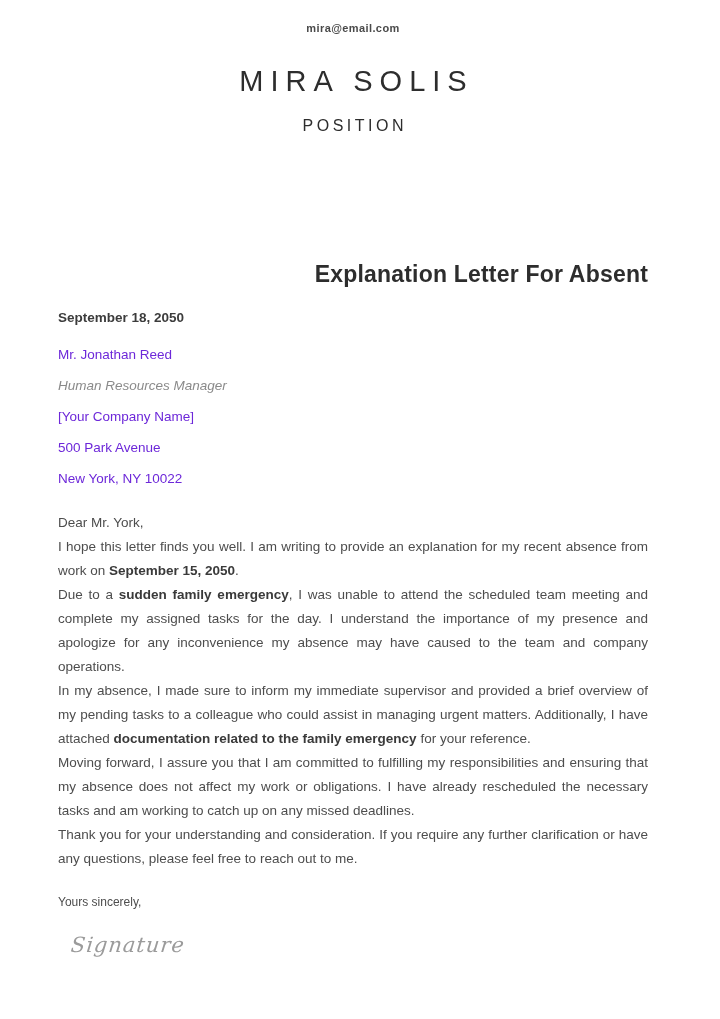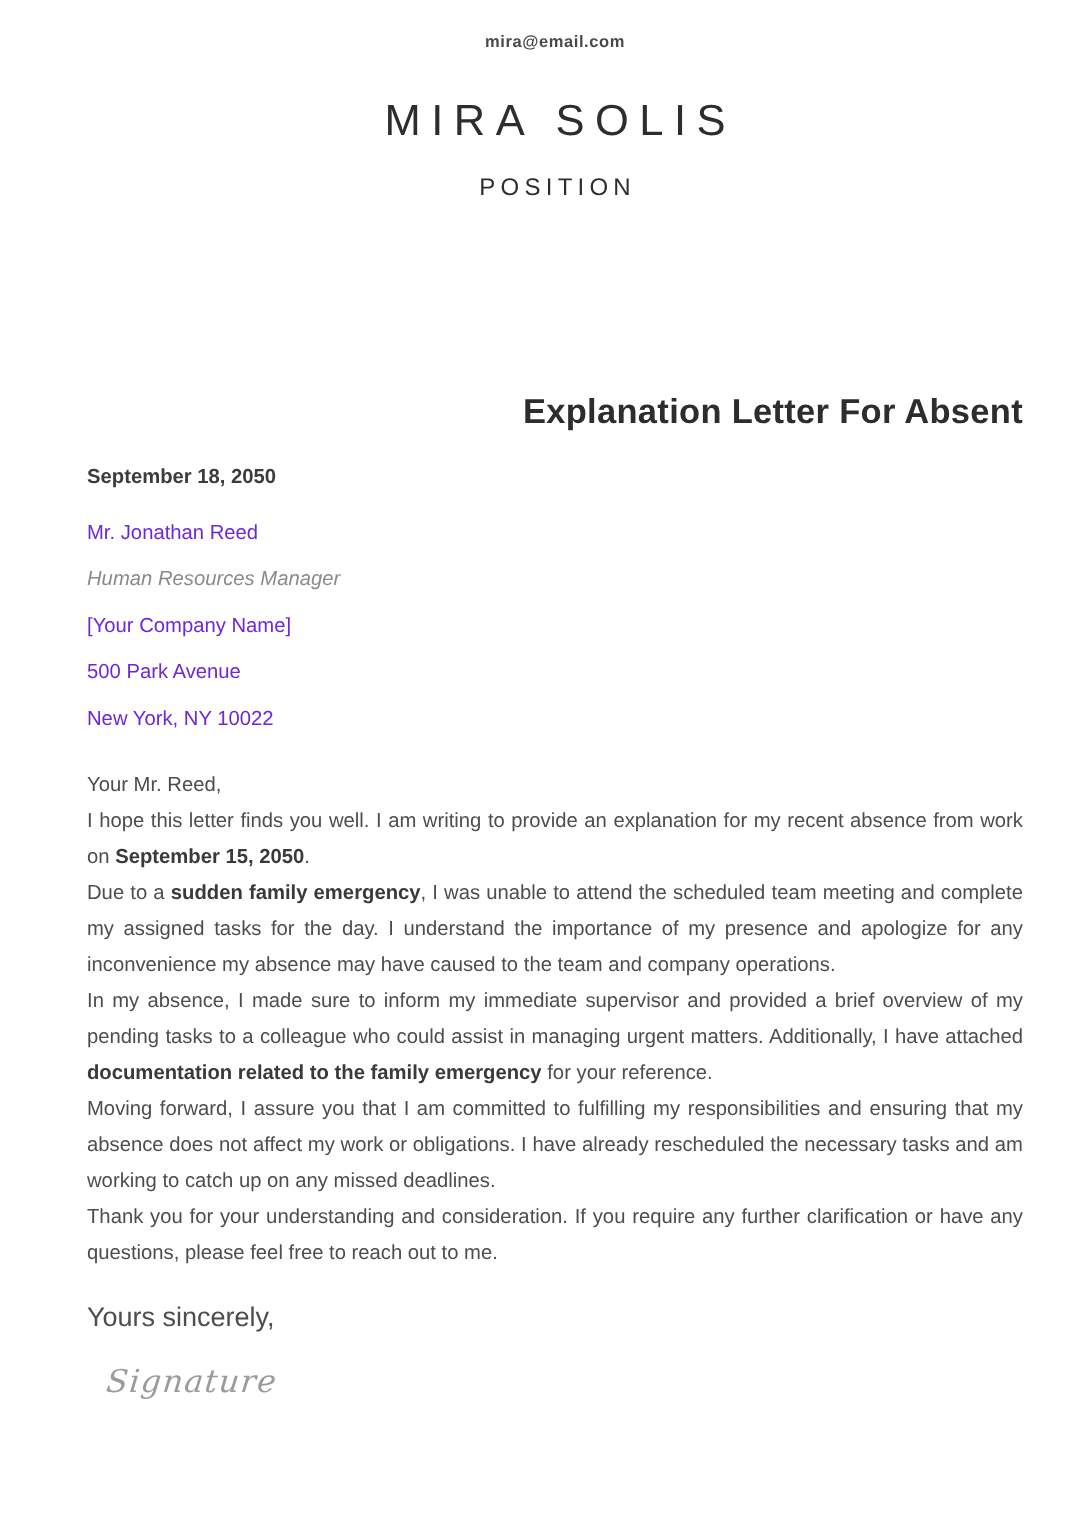--- a/index.html
+++ b/index.html
@@ -7,21 +7,21 @@
   body {
     width: 720px;
     height: 1019px;
     font-family: "Liberation Sans", sans-serif;
     color: #4d4d4d;
     overflow: hidden;
   }
   .page {
     width: 720px;
     height: 1019px;
-    padding: 22px 38px 0 58px;
+    padding: 22px 72px 0 58px;
     background: #ffffff;
   }
   
   .letterhead { text-align: center; }
   .email {
     font-size: 11px;
     font-weight: 600;
     letter-spacing: 0.4px;
     color: #4a4a4a;
   }
@@ -75,21 +75,21 @@
   .letter-body p {
     font-size: 13.5px;
     line-height: 24px;
     color: #4d4d4d;
     text-align: justify;
   }
   .letter-body p.salutation { text-align: left; }
   .letter-body strong { color: #3a3a3a; font-weight: 700; }
   .closing {
     margin-top: 19px;
-    font-size: 18px;
+    font-size: 12px;
     line-height: 24px;
     color: #4d4d4d;
   }
   
   .signature {
     margin-top: 19px;
     margin-left: 13px;
     font-family: "DejaVu Serif", serif;
     font-style: italic;
     font-size: 21px;
@@ -117,21 +117,21 @@
 
     <div class="recipient">
       <p>Mr. Jonathan Reed</p>
       <p class="role">Human Resources Manager</p>
       <p>[Your Company Name]</p>
       <p>500 Park Avenue</p>
       <p>New York, NY 10022</p>
     </div>
 
     <div class="letter-body">
-      <p class="salutation">Your Mr. Reed,</p>
+      <p class="salutation">Dear Mr. York,</p>
       <div id="body-paragraphs">
           <p><span>I hope this letter finds you well. I am writing to provide an explanation for my recent absence from work on </span><strong>September 15, 2050</strong><span>.</span></p>
           <p><span>Due to a </span><strong>sudden family emergency</strong><span>, I was unable to attend the scheduled team meeting and complete my assigned tasks for the day. I understand the importance of my presence and apologize for any inconvenience my absence may have caused to the team and company operations.</span></p>
           <p><span>In my absence, I made sure to inform my immediate supervisor and provided a brief overview of my pending tasks to a colleague who could assist in managing urgent matters. Additionally, I have attached </span><strong>documentation related to the family emergency</strong><span> for your reference.</span></p>
           <p><span>Moving forward, I assure you that I am committed to fulfilling my responsibilities and ensuring that my absence does not affect my work or obligations. I have already rescheduled the necessary tasks and am working to catch up on any missed deadlines.</span></p>
           <p><span>Thank you for your understanding and consideration. If you require any further clarification or have any questions, please feel free to reach out to me.</span></p>
         </div>
     </div>
 
     <p class="closing">Yours sincerely,</p>

